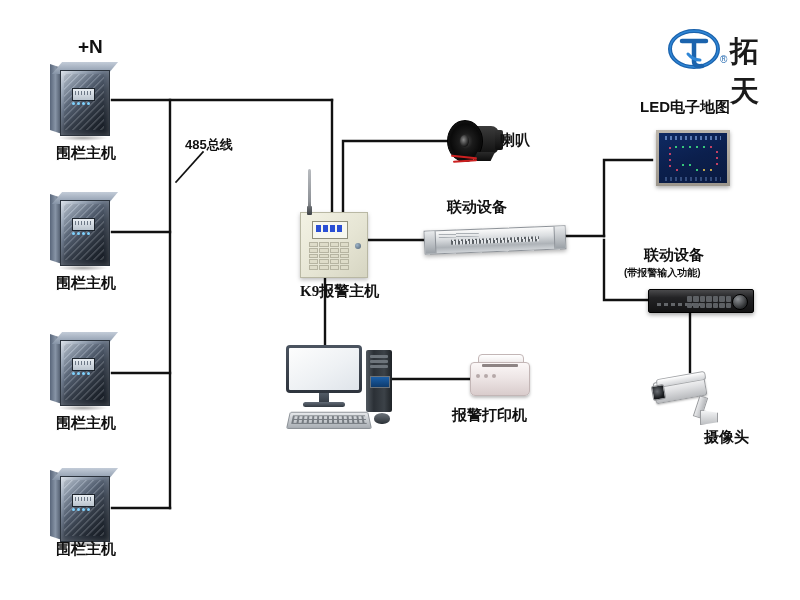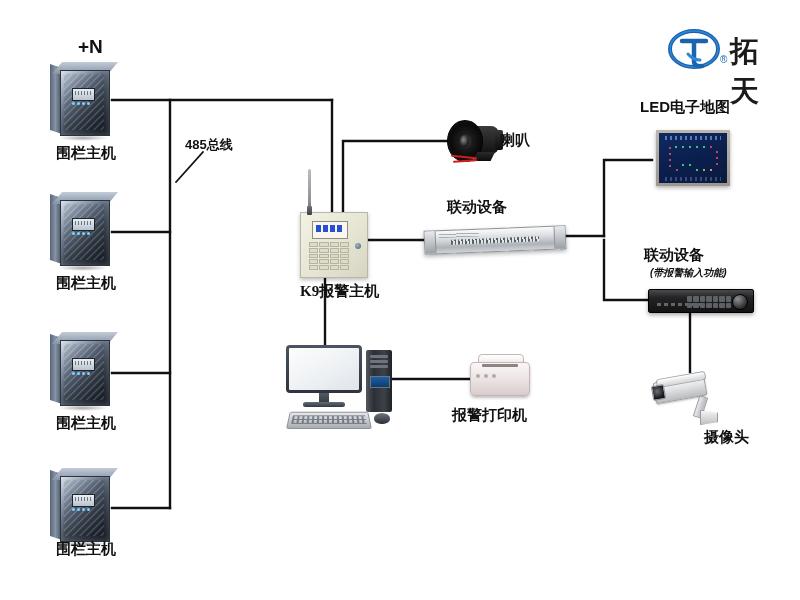--- a/index.html
+++ b/index.html
@@ -690,21 +690,21 @@
       <div class="dot" style="left:44px; top:36px; background:#ffd24d;"></div>
       <div class="dot" style="left:37px; top:36px; background:#45ff8a;"></div>
       <div class="dot" style="left:30px; top:31px; background:#45ff8a;"></div>
       <div class="dot" style="left:23px; top:31px; background:#45ff8a;"></div>
       <div class="dot" style="left:17px; top:36px; background:#ff4d6d;"></div>
       <div class="cap" style="top:44px; opacity:.55;"></div>
     </div>
   </div>
 
   <div class="label" style="left:644px; top:246px;">联动设备</div>
-  <div class="label sub" style="left:650px; top:266px;font-style:italic;">(带报警输入功能)</div>
+  <div class="label sub" style="left:624px; top:266px;">(带报警输入功能)</div>
   <div class="dvr" style="left:648px; top:289px;">
     <div class="dvr-strip"></div>
     <div class="dvr-led"></div>
     <div class="dvr-btns">
       <span></span>
         <span></span>
         <span></span>
         <span></span>
         <span></span>
         <span></span>

